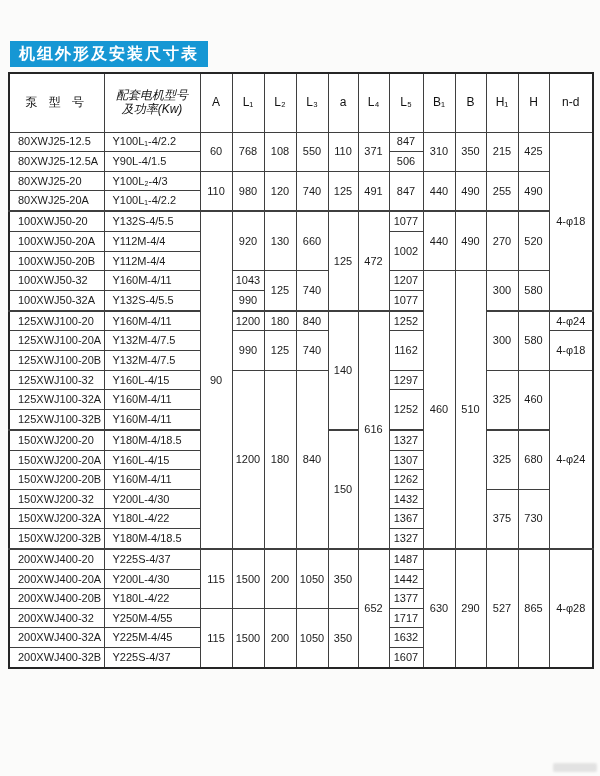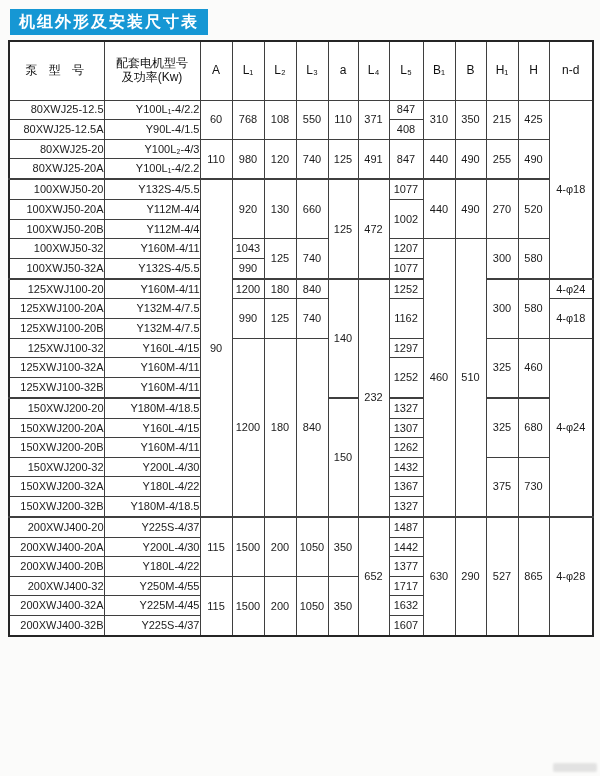--- a/index.html
+++ b/index.html
@@ -3,21 +3,21 @@
 <meta charset="utf-8">
 <style>
   html,body{margin:0;padding:0;}
   body{
     width:600px;height:776px;
     background:#fbfbfa;
     font-family:"Liberation Sans","DejaVu Sans",sans-serif;
     position:relative;
     -webkit-font-smoothing:antialiased;
   }
-  .page{position:absolute;inset:0;overflow:hidden;}
+  .page{position:absolute;inset:0;overflow:hidden;margin-top:32px;}
   .title{
     position:absolute;left:10px;top:9px;
     background:#1697d4;color:#ffffff;
     font-size:16px;font-weight:bold;letter-spacing:2px;
     padding:3px 9px 4px 9px;
     line-height:1.2;
   }
   table.spec{
     position:absolute;left:8px;top:40px;
     width:584px;height:597px;
@@ -28,22 +28,22 @@
   .spec th,.spec td{
     border:1px solid #3f3f3f;
     font-size:11px;font-weight:normal;color:#1b1b1b;
     text-align:center;vertical-align:middle;
     padding:0;overflow:hidden;white-space:nowrap;
     line-height:1.15;
   }
   .spec thead tr{height:59px;}
   .spec thead th{font-size:12px;color:#111;}
   .spec thead th.hdr-pump{letter-spacing:4px;}
-  .spec thead th .hl{display:block;}
-  .spec td.model,.spec td.motor{text-align:right;padding-left:8px;}
+  .spec thead th .hl{display:block;font-style:italic;}
+  .spec td.model,.spec td.motor{text-align:left;padding-left:8px;}
   .spec tr.grp td{border-top-width:2px;}
   .watermark{
     position:absolute;right:3px;bottom:4px;
     width:44px;height:9px;border-radius:2px;
     background:#c6c6c6;opacity:.45;filter:blur(1px);
   }
 </style>
 </head>
 <body>
 
@@ -104,21 +104,21 @@
           <td>847</td>
           <td rowspan="2">310</td>
           <td rowspan="2">350</td>
           <td rowspan="2">215</td>
           <td rowspan="2">425</td>
           <td rowspan="9">4-φ18</td>
         </tr>
         <tr>
           <td class="model">80XWJ25-12.5A</td>
           <td class="motor">Y90L-4/1.5</td>
-          <td>408</td>
+          <td>506</td>
         </tr>
         <tr>
           <td class="model">80XWJ25-20</td>
           <td class="motor">Y100L₂-4/3</td>
           <td rowspan="2">110</td>
           <td rowspan="2">980</td>
           <td rowspan="2">120</td>
           <td rowspan="2">740</td>
           <td rowspan="2">125</td>
           <td rowspan="2">491</td>
@@ -174,21 +174,21 @@
           <td>990</td>
           <td>1077</td>
         </tr>
         <tr class="grp">
           <td class="model">125XWJ100-20</td>
           <td class="motor">Y160M-4/11</td>
           <td>1200</td>
           <td>180</td>
           <td>840</td>
           <td rowspan="6">140</td>
-          <td rowspan="12">232</td>
+          <td rowspan="12">616</td>
           <td>1252</td>
           <td rowspan="3">300</td>
           <td rowspan="3">580</td>
           <td>4-φ24</td>
         </tr>
         <tr>
           <td class="model">125XWJ100-20A</td>
           <td class="motor">Y132M-4/7.5</td>
           <td rowspan="2">990</td>
           <td rowspan="2">125</td>

